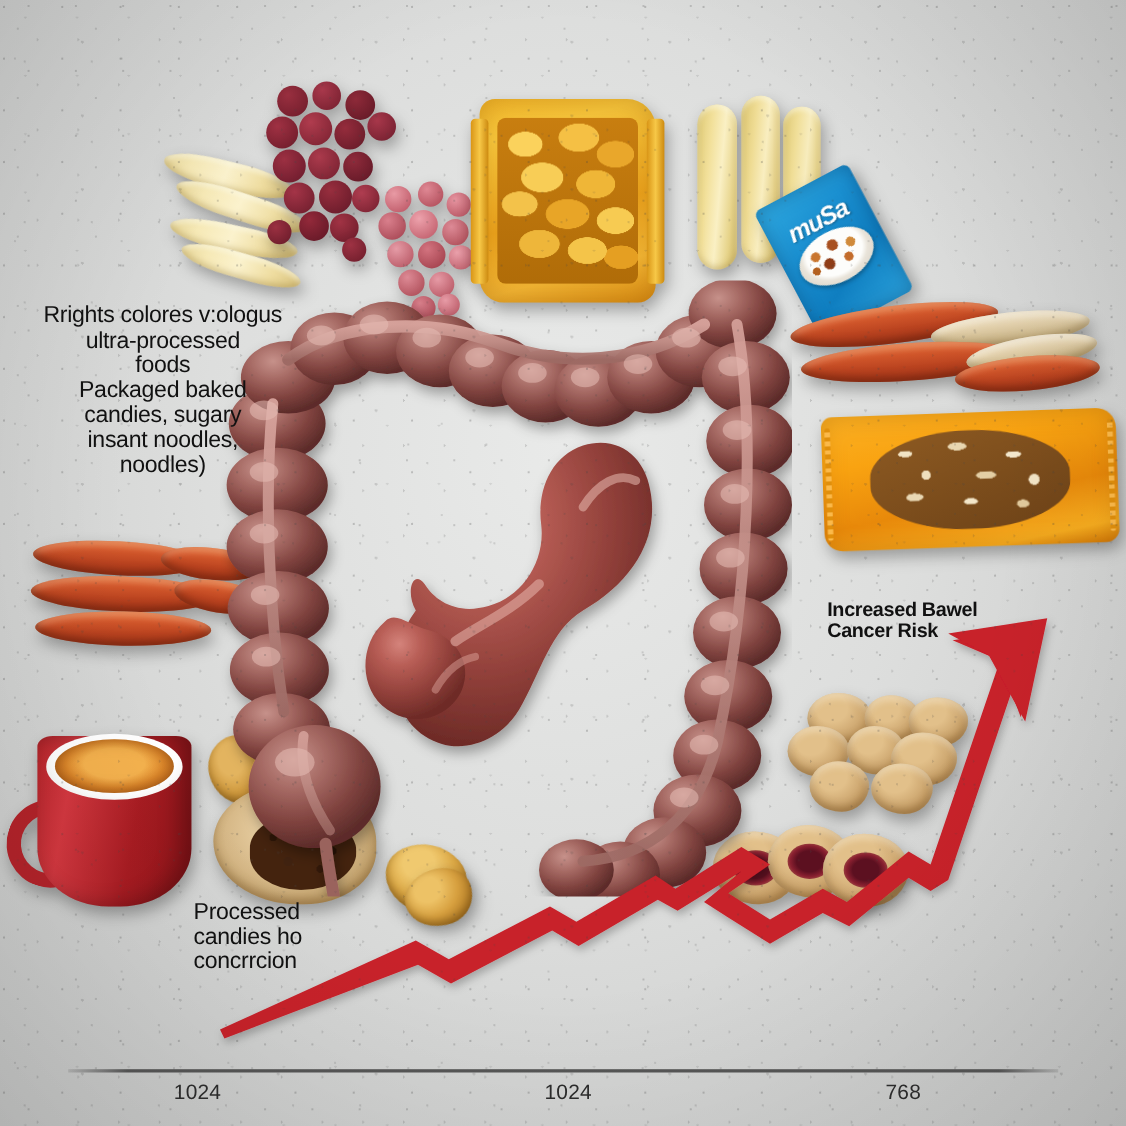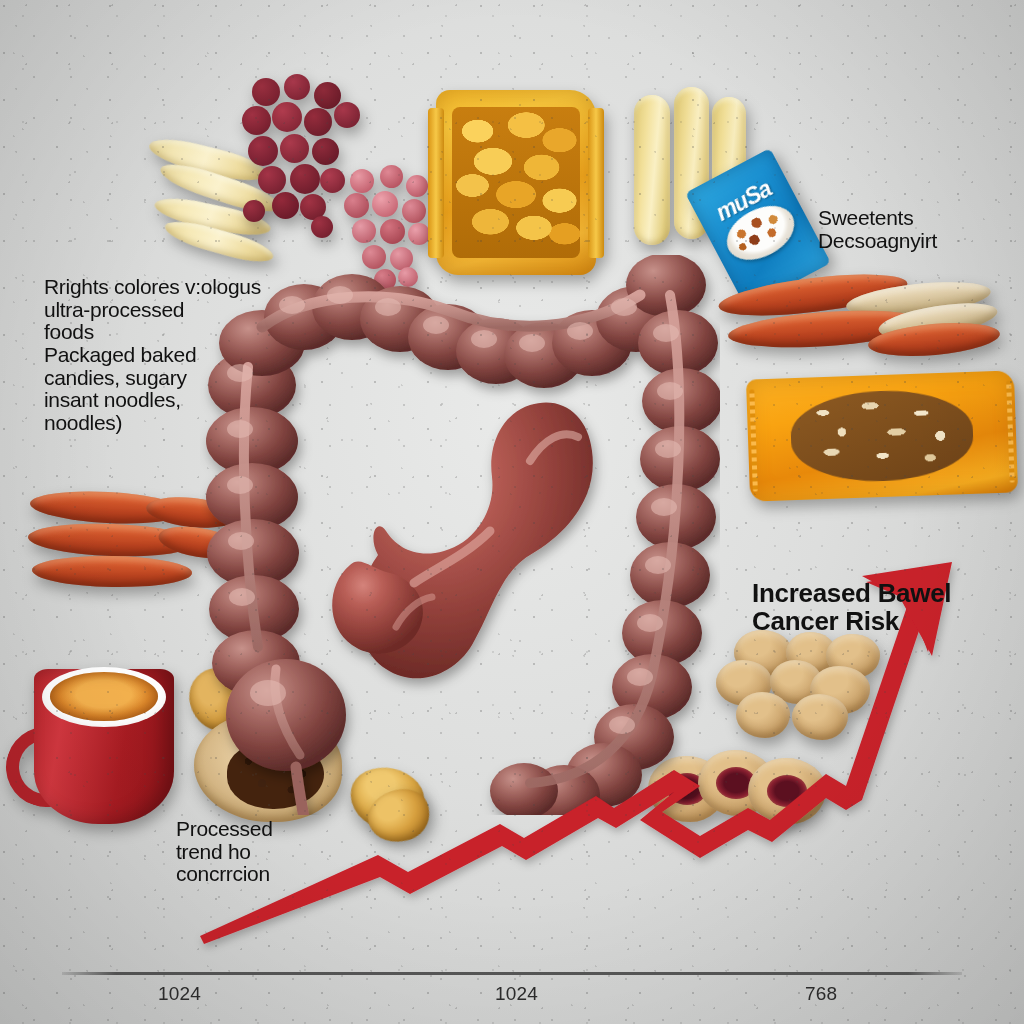--- a/index.html
+++ b/index.html
@@ -31,21 +31,21 @@
   }
   .vignette{
     position:absolute;inset:0;pointer-events:none;
     background:radial-gradient(ellipse at 50% 45%, rgba(0,0,0,0) 55%, rgba(0,0,0,.10) 100%);
   }
 
   
   .txt{position:absolute;color:#111;line-height:1.08;white-space:pre-line;letter-spacing:-.3px;}
   .t-head{font-weight:700;font-size:25px;}
   .t-body{font-weight:400;font-size:21px;}
-  .t-bold{font-weight:700;font-size:26px;margin-top:34px;}
+  .t-bold{font-weight:700;font-size:18px;}
 
   
   .obj{position:absolute;}
   .shadowy{filter:drop-shadow(3px 7px 7px rgba(0,0,0,.30));}
 
   
   .stick{
     position:absolute;border-radius:40% / 50%;
     background:linear-gradient(100deg,#e8d79a 0%,#f6e9b6 22%,#fbf2cd 48%,#eedc9f 76%,#d8c27e 100%);
     box-shadow:inset 0 -3px 6px rgba(150,120,50,.35), inset 0 3px 5px rgba(255,255,240,.6);
@@ -518,36 +518,34 @@
         <path d="M 866 582 L 948 570 L 928 652 L 908 600 Z"></path>
         <path d="M 862 576 L 952 562 L 932 656 L 899 596 Z"></path>
       </g>
     </svg>
   </div>
 
   <div class="speckle"></div>
   <div class="vignette"></div>
 
 
-  <div class="txt t-body" style="left:44px;top:276px;width:240px;">Rrights colores v:ologus
+  <div class="txt t-body" style="left:28px;top:276px;width:240px;text-align:center;">Rrights colores v:ologus
 ultra-processed
 foods
 Packaged baked
 candies, sugary
 insant noodles,
 noodles)</div>
 
 
 
   <div class="txt t-body" style="left:176px;top:818px;width:180px;">Processed
-trend ho
+candies ho
 concrrcion</div>
 
-  <div class="txt t-body" style="left:818px;top:207px;width:200px;">Sweetents
-Decsoagnyirt</div>
 
 
   <div class="txt t-bold" style="left:752px;top:545px;width:250px;">Increased Bawel
 Cancer Risk</div>
 
 
 
 
   <div class="footer-rule"></div>
 

